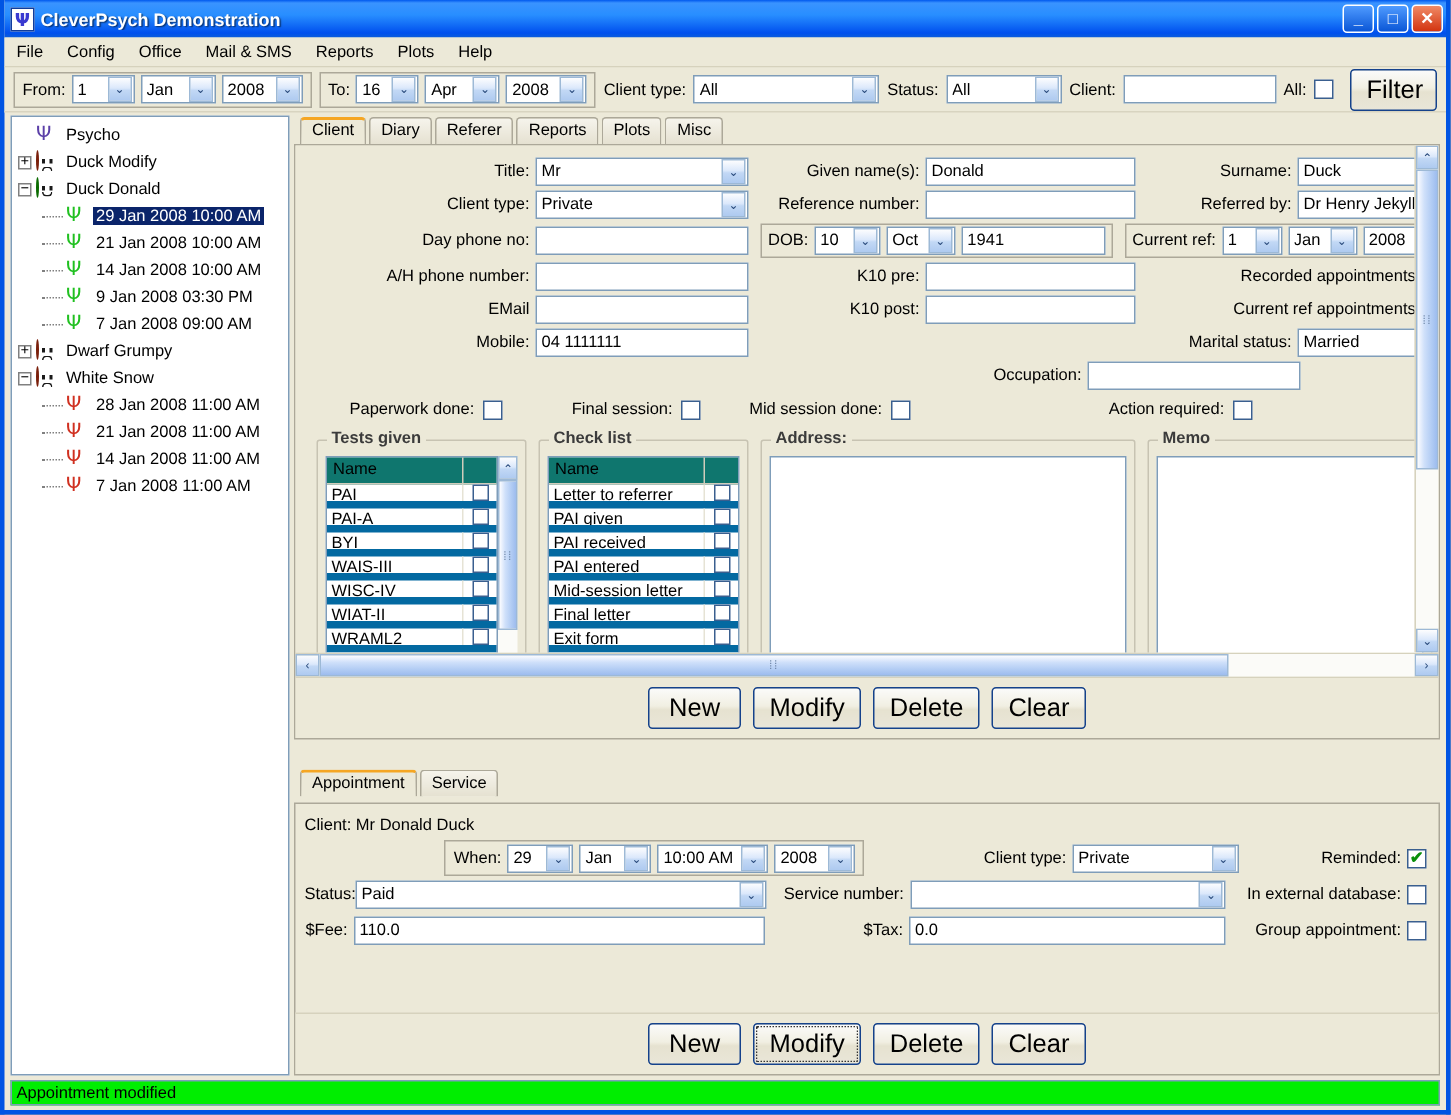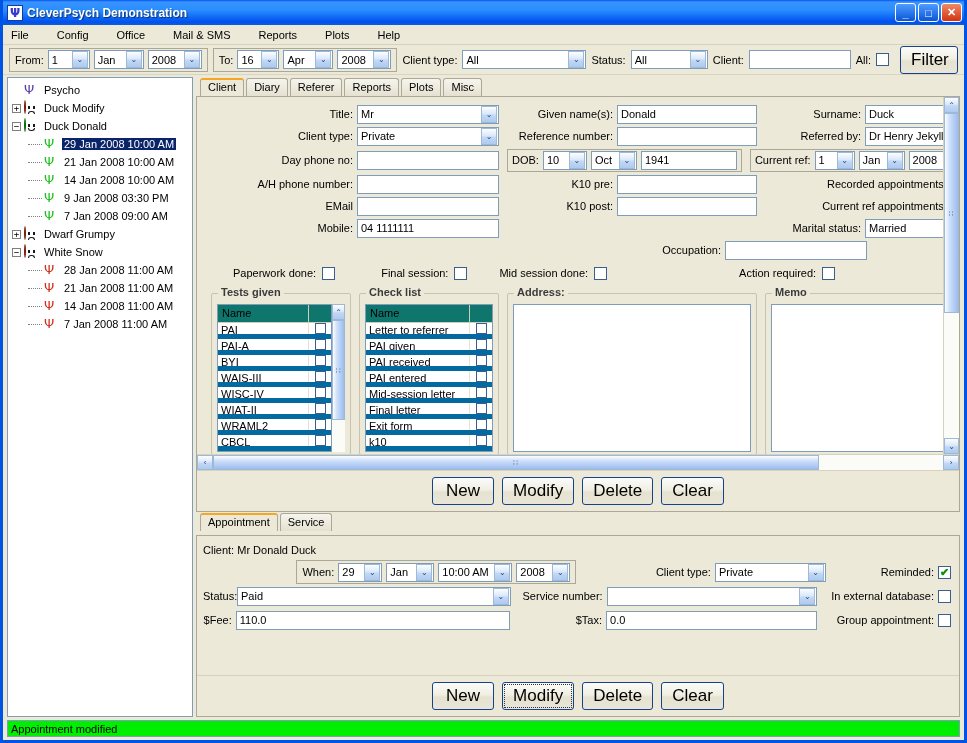--- a/index.html
+++ b/index.html
@@ -48,21 +48,20 @@
     text-shadow: none; cursor: pointer;
   }
   .tb-btn.close { background: linear-gradient(to bottom,#f08a66,#d2330f); }
 
   
   #menubar {
     height: 20px; background: #ece9d8;
     display: flex; align-items: center;
     border-bottom: 1px solid #d6d2bd;
     flex: none;
-    gap: 12px;
   }
   .menu-item { padding: 2px 8px; font-size: 11px; color: #000; cursor: default; }
 
   
   #filterbar {
     height: 30px; background: #ece9d8;
     display: flex; align-items: center; gap: 5px;
     padding: 0 6px; flex: none;
     border-bottom: 1px solid #d8d4c0;
   }
@@ -714,21 +713,21 @@
         </div>
 
         <div class="btnrow">
           <div class="btn">New</div>
           <div class="btn">Modify</div>
           <div class="btn">Delete</div>
           <div class="btn">Clear</div>
         </div>
       </div>
 
-      <div class="tabstrip" style="margin-top:0">
+      <div class="tabstrip" style="margin-top:19px">
         <div class="tab active">Appointment</div>
         <div class="tab">Service</div>
       </div>
 
       <div class="panel" id="appt-panel">
         <div id="appt-body">
 
           <div style="font-size:11px;color:#000;margin-bottom:4px">Client: Mr Donald Duck</div>
 
           <div class="arow">

